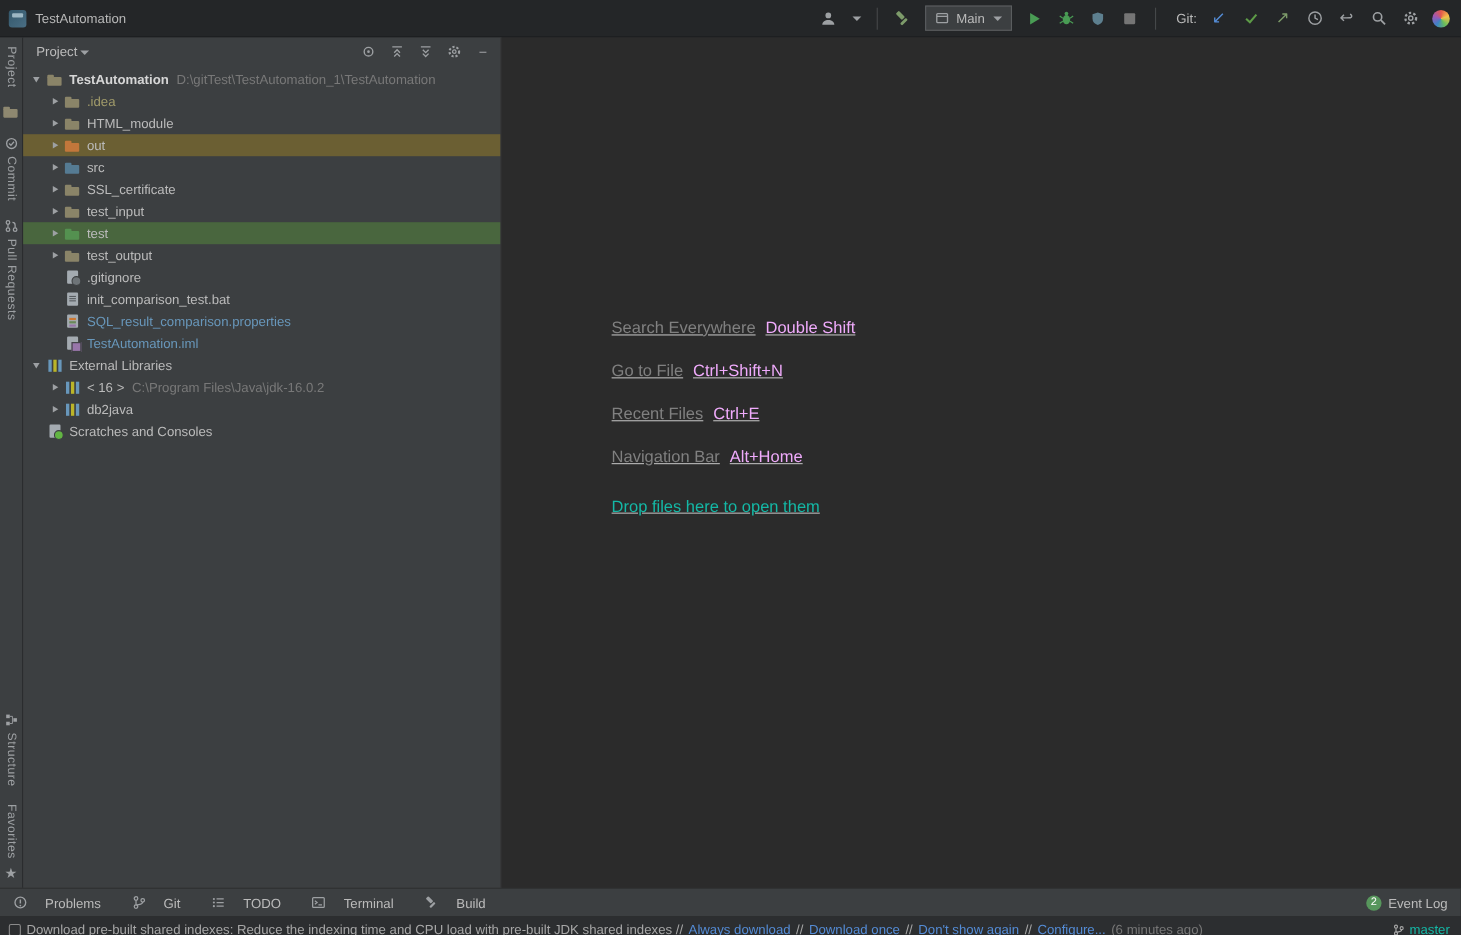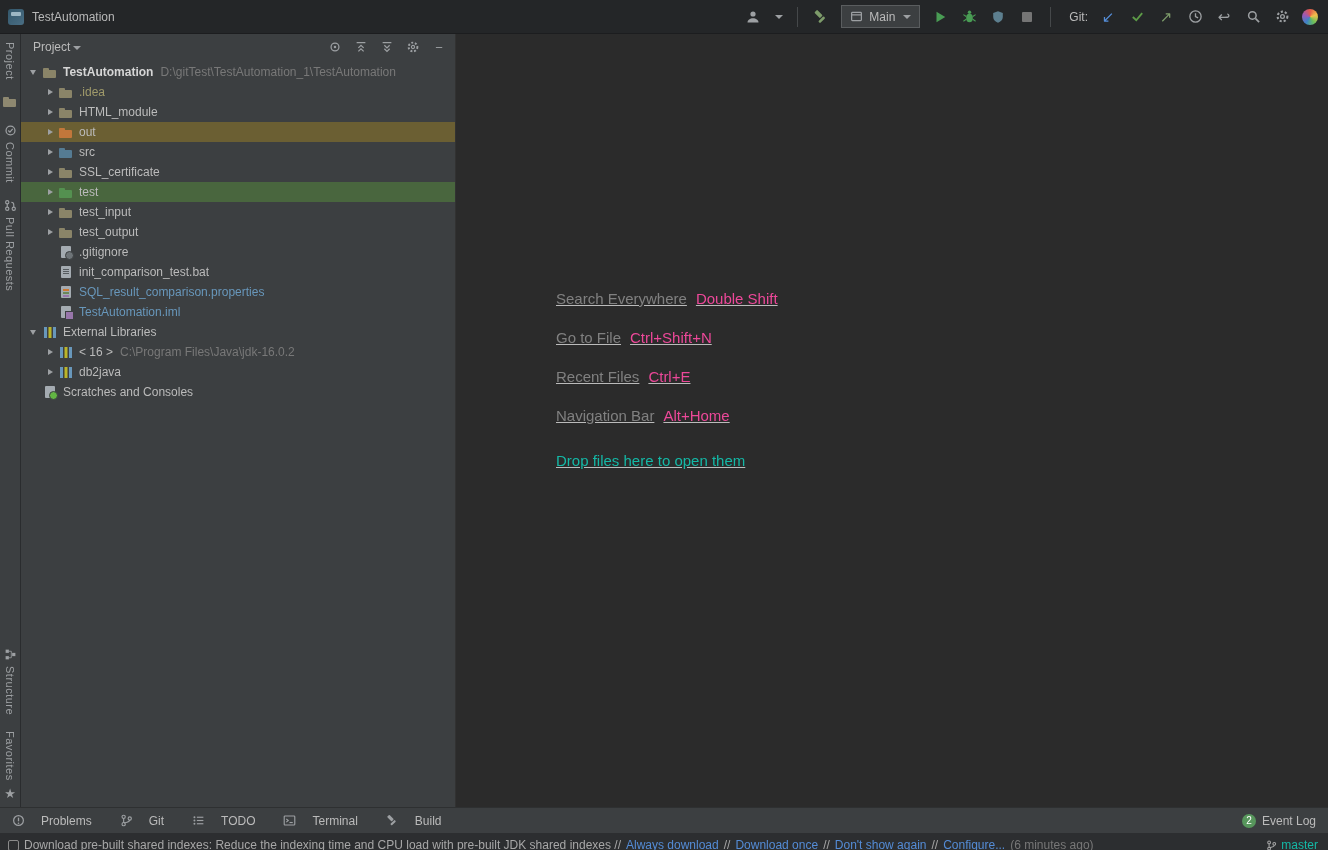--- a/index.html
+++ b/index.html
@@ -91,21 +91,21 @@
   .tlabel.bold { font-weight:bold; color:#d6d6d6; }
   .tlabel.blue { color:#6897bb; }
   .tlabel.olive { color:#a09a6a; }
   .tpath { color:#787878; margin-left:7px; }
 
   
   .editor { flex:1; background:#2b2b2b; position:relative; }
   .shortcuts { position:absolute; left:100px; top:252px; font-size:15px;text-decoration:underline; }
   .sc-row { height:25px; margin-bottom:14px; display:flex; align-items:center; }
   .sc-label { color:#808080; }
-  .sc-keys { color:#ec4899; margin-left:9px; }
+  .sc-keys { color:#f0abfc; margin-left:9px; }
   .drop-hint { color:#14b8a6;margin-top:12px; }
 
   
   .bottombar { height:26px; background:#3c3f41; border-top:1px solid #2e3031;
                display:flex; align-items:center; padding:0 12px; gap:28px; }
   .bb-item { display:flex; align-items:center; gap:16px; color:#bbbbbb; cursor:default; }
   .bb-right { margin-left:auto; display:flex; align-items:center; gap:6px; }
   .badge { width:14px; height:14px; border-radius:50%; background:#57965c; color:#fff;
            font-size:10px; display:flex; align-items:center; justify-content:center; }
 
@@ -310,29 +310,29 @@
       <div class="trow d1">
         <span class="chev right"></span>
         <span class="ic folder f-blue"></span>
         <span class="tlabel">src</span>
       </div>
       <div class="trow d1">
         <span class="chev right"></span>
         <span class="ic folder"></span>
         <span class="tlabel">SSL_certificate</span>
       </div>
+      <div class="trow d1">
+        <span class="chev right"></span>
+        <span class="ic folder"></span>
+        <span class="tlabel">test_input</span>
+      </div>
       <div class="trow d1 hl-test">
         <span class="chev right"></span>
         <span class="ic folder f-green"></span>
         <span class="tlabel">test</span>
-      </div>
-      <div class="trow d1">
-        <span class="chev right"></span>
-        <span class="ic folder"></span>
-        <span class="tlabel">test_input</span>
       </div>
       <div class="trow d1">
         <span class="chev right"></span>
         <span class="ic folder"></span>
         <span class="tlabel">test_output</span>
       </div>
       <div class="trow d1">
         <span class="chev"></span>
         <span class="ic file file-git"></span>
         <span class="tlabel">.gitignore</span>

